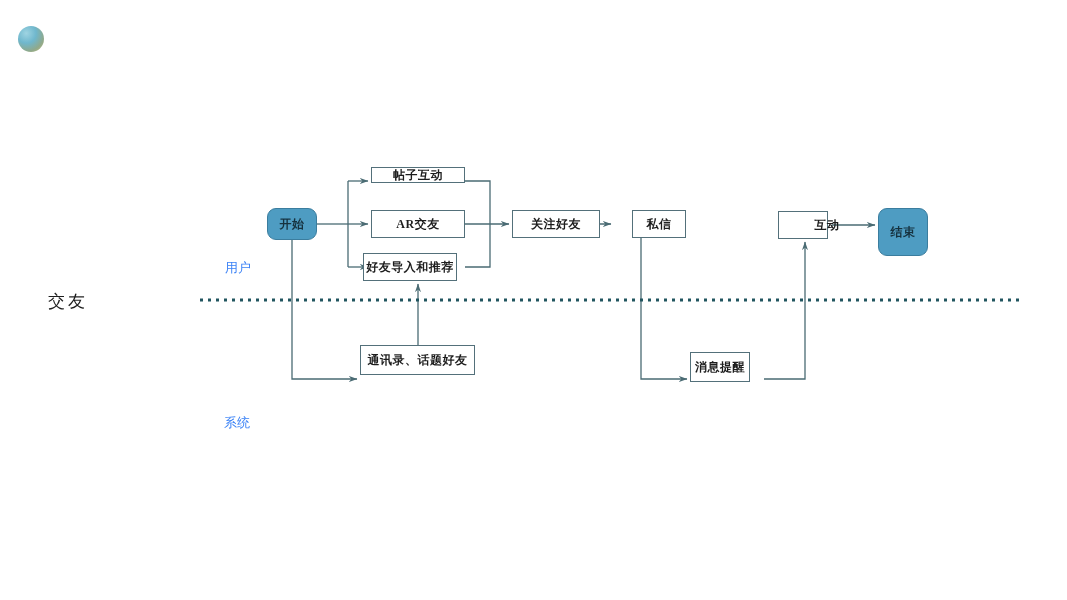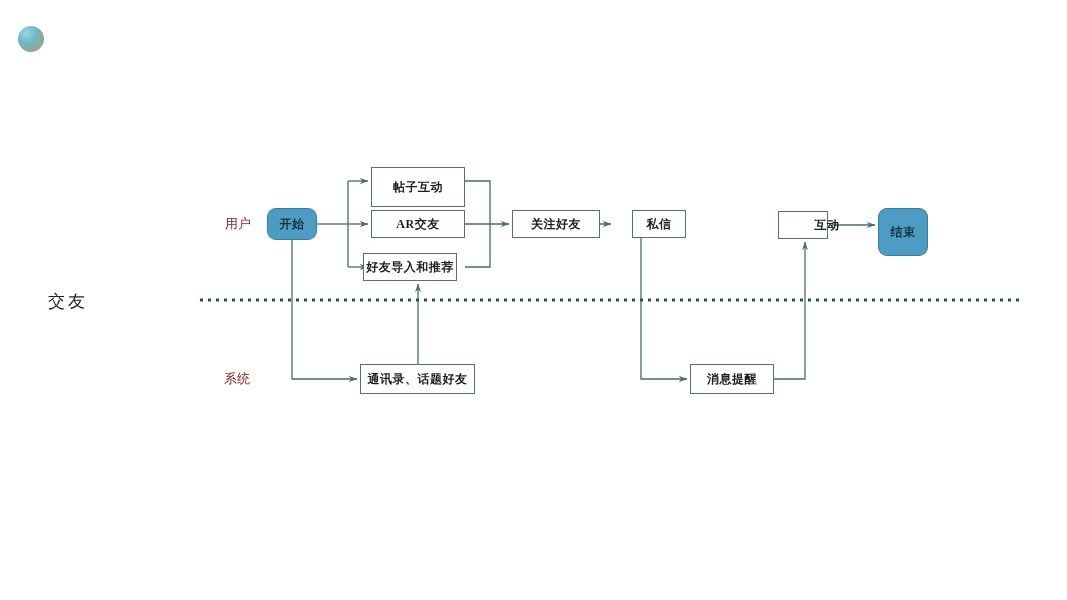--- a/index.html
+++ b/index.html
@@ -82,23 +82,24 @@
     background: #4e9cc2;
     border: 1px solid #3b7d9e;
     border-radius: 9px;
     color: #16323f;
   }
 
   
   .lane-label {
     position: absolute;
     font-size: 13px;
-    color: #7f1d1d;
+    color: #3b82f6;
     white-space: nowrap;
     font-family: "Liberation Serif", "DejaVu Serif", serif;
+    margin-top: 44px;
   }
   #section-label {
     position: absolute;
     left: 48px;
     top: 290px;
     font-size: 17px;
     letter-spacing: 3px;
     color: #1d1d1d;
     white-space: nowrap;
     font-family: Liberation Serif, serif;
@@ -147,31 +148,31 @@
       <path d="M764,379 L805,379 L805,242" marker-end="url(#arrow)"></path>
 
       <path d="M832,225 L875,225" marker-end="url(#arrow)"></path>
     </g>
 
     <line x1="200" y1="300" x2="1020" y2="300" stroke="#20555f" stroke-width="3" stroke-dasharray="3 5" stroke-linecap="butt"></line>
   </svg>
 
   <div class="node terminator" style="left:267px; top:208px; width:50px; height:32px;">开始</div>
 
-  <div class="node rect" style="left:371px; top:167px; width:94px; height:40px;">帖子互动</div>
+  <div class="node rect" style="left:371px; top:167px; width:94px; height:16px;">帖子互动</div>
 
   <div class="node rect" style="left:371px; top:210px; width:94px; height:28px;">AR交友</div>
 
   <div class="node rect" style="left:363px; top:253px; width:94px; height:28px;">好友导入和推荐</div>
 
   <div class="node rect" style="left:512px; top:210px; width:88px; height:28px;">关注好友</div>
 
   <div class="node rect" style="left:632px; top:210px; width:54px; height:28px;">私信</div>
 
   <div class="node rect" style="left:778px; top:211px; width:36px; height:28px;padding-left:48px;">互动</div>
 
   <div class="node terminator" style="left:878px; top:208px; width:50px; height:48px;">结束</div>
 
-  <div class="node rect" style="left:360px; top:364px; width:115px; height:30px;">通讯录、话题好友</div>
+  <div class="node rect" style="left:360px; top:345px; width:115px; height:30px;">通讯录、话题好友</div>
 
-  <div class="node rect" style="left:690px; top:364px; width:84px; height:30px;">消息提醒</div>
+  <div class="node rect" style="left:690px; top:352px; width:60px; height:30px;">消息提醒</div>
 
 </div>
 
 </body></html>

